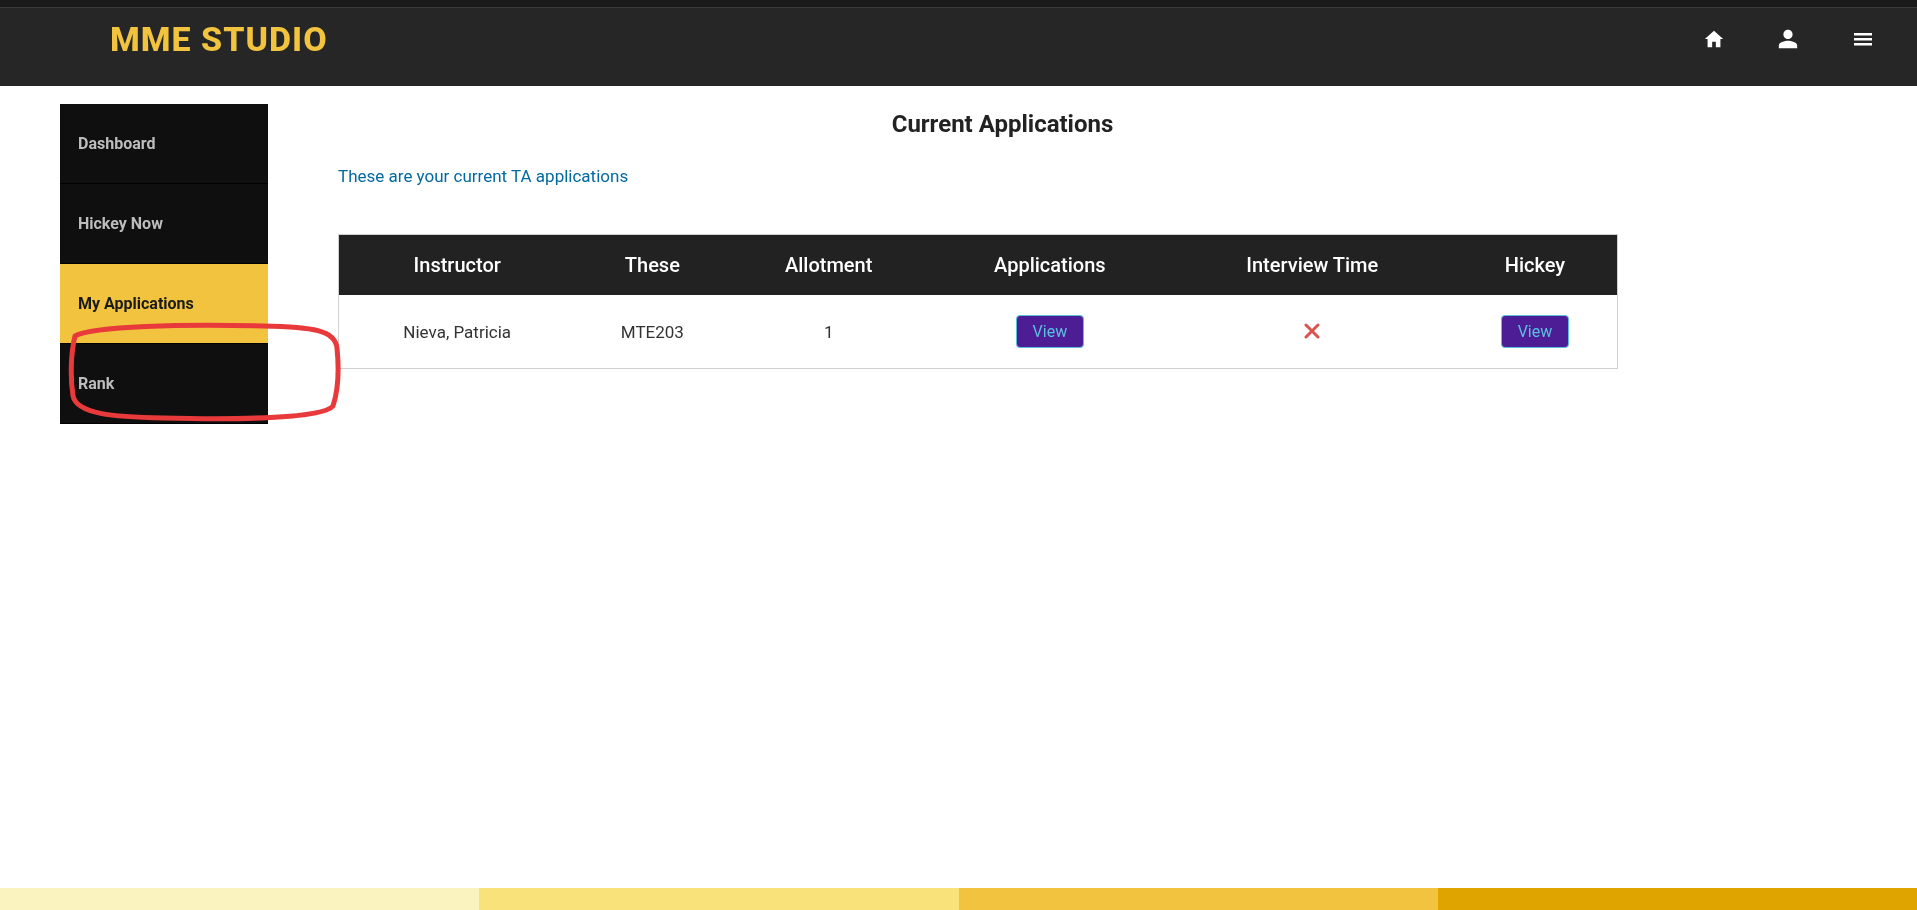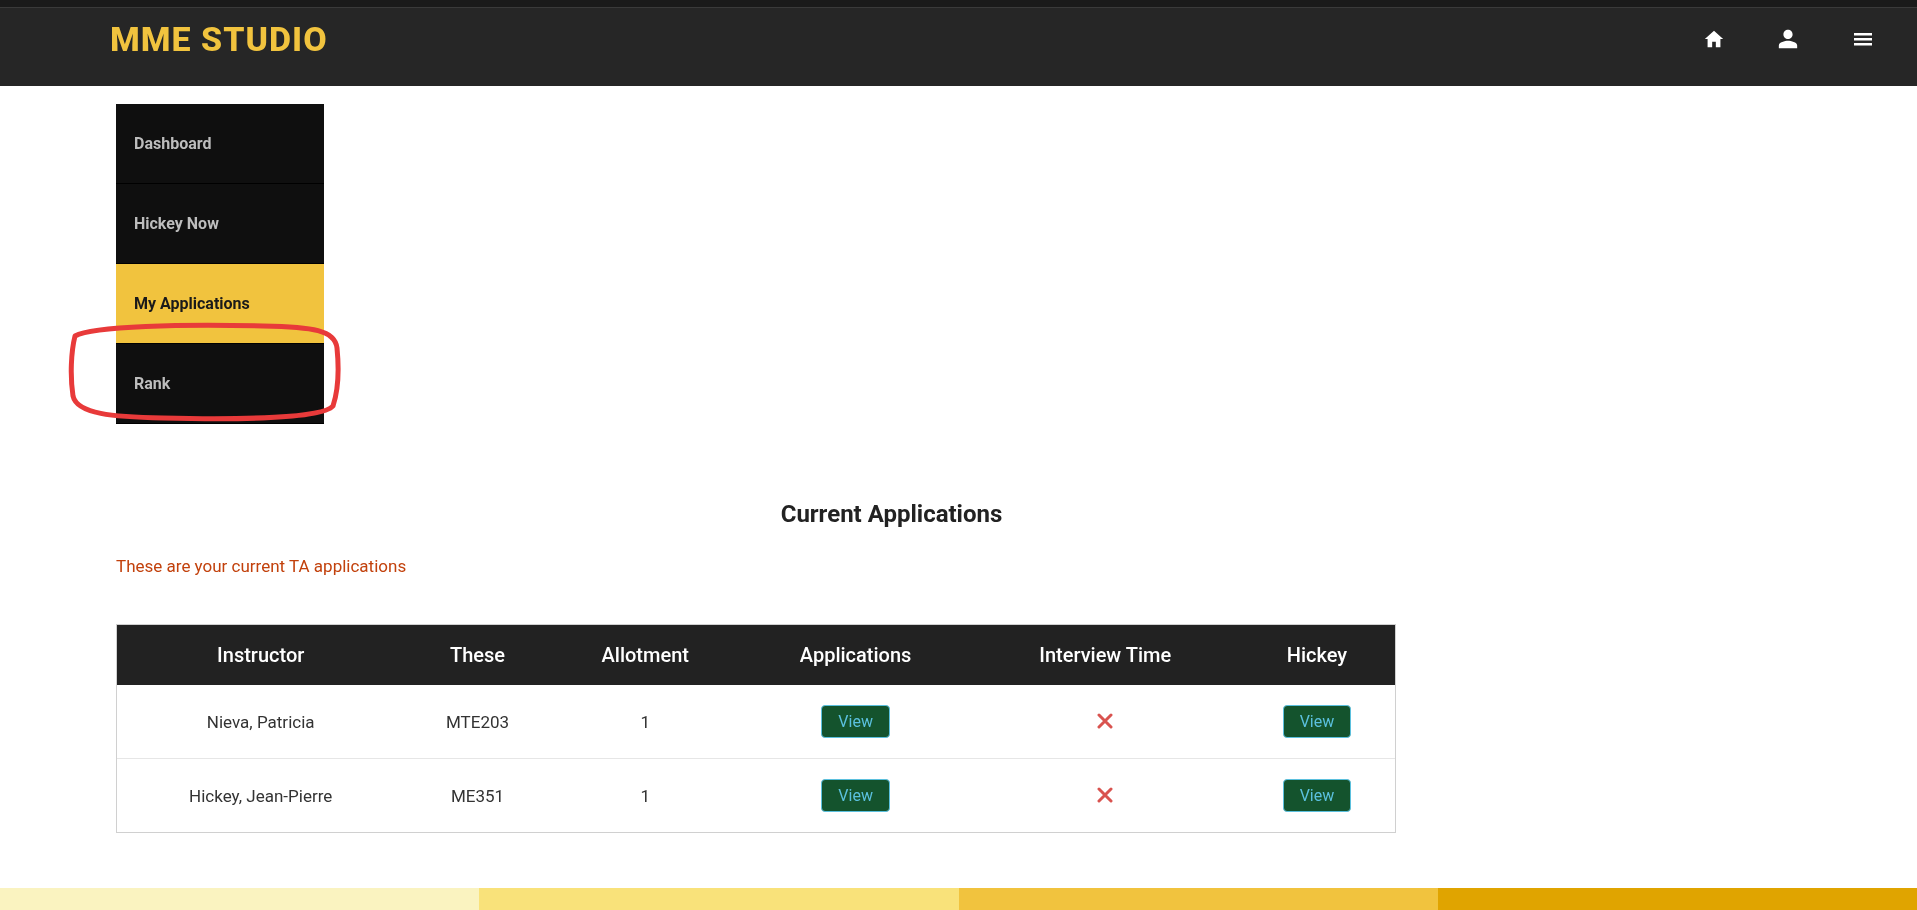--- a/index.html
+++ b/index.html
@@ -49,24 +49,23 @@
     align-items: center;
     justify-content: center;
     cursor: pointer;
   }
   .header-icon svg { width: 22px; height: 22px; fill: #fff; }
   .hamburger-icon svg { width: 24px; height: 24px; }
 
   
   .main {
     display: flex;
-    padding-left: 116px;
+    padding-left: 60px;
     padding-top: 18px;
     gap: 70px;
-    flex-direction: column;
   }
 
   
   .sidebar {
     width: 208px;
     background: #0f0f0f;
     display: flex;
     flex-direction: column;
     position: relative;
   }
@@ -103,21 +102,21 @@
   .page-title {
     font-size: 24px;
     font-weight: 700;
     color: #222;
     margin-top: 6px;
     margin-bottom: 28px;
     text-align: center;
   }
   .page-subtitle {
     font-size: 17px;
-    color: #c2410c;
+    color: #0369a1;
     margin-bottom: 48px;
   }
 
   
   .table-wrap {
     border: 1px solid #d0d0d0;
     width: 1280px;
   }
   table {
     width: 100%;
@@ -137,21 +136,21 @@
     font-size: 17px;
     color: #333;
     border-top: 1px solid #e6e6e6;
   }
   tbody tr:first-child td { border-top: none; }
 
   .view-btn {
     display: inline-block;
     border: 1px solid #5bc0de;
     color: #5bc0de;
-    background: #14532d;
+    background: #4c1d95;
     border-radius: 4px;
     padding: 6px 16px;
     font-size: 16px;
     cursor: pointer;
     text-align: center;
   }
   .x-icon {
     color: #d9534f;
     font-size: 20px;
     font-weight: 700;
@@ -244,38 +243,20 @@
               <span class="x-icon">
                 <svg viewBox="0 0 16 16">
                     <path d="M2 2l12 12M14 2L2 14" stroke="#d9534f" stroke-width="3" stroke-linecap="round"></path>
                   </svg>
               </span>
             </td>
             <td>
               <span class="view-btn">View</span>
             </td>
           </tr>
-          <tr>
-            <td>Hickey, Jean-Pierre</td>
-            <td>ME351</td>
-            <td>1</td>
-            <td>
-              <span class="view-btn">View</span>
-            </td>
-            <td>
-              <span class="x-icon">
-                <svg viewBox="0 0 16 16">
-                    <path d="M2 2l12 12M14 2L2 14" stroke="#d9534f" stroke-width="3" stroke-linecap="round"></path>
-                  </svg>
-              </span>
-            </td>
-            <td>
-              <span class="view-btn">View</span>
-            </td>
-          </tr>
         </tbody>
       </table>
     </div>
   </div>
 </div>
 
 <div class="annotation-box">
   <svg viewBox="0 0 282 110">
     <path d="M 12 18 
              C 30 8, 120 6, 200 8 

